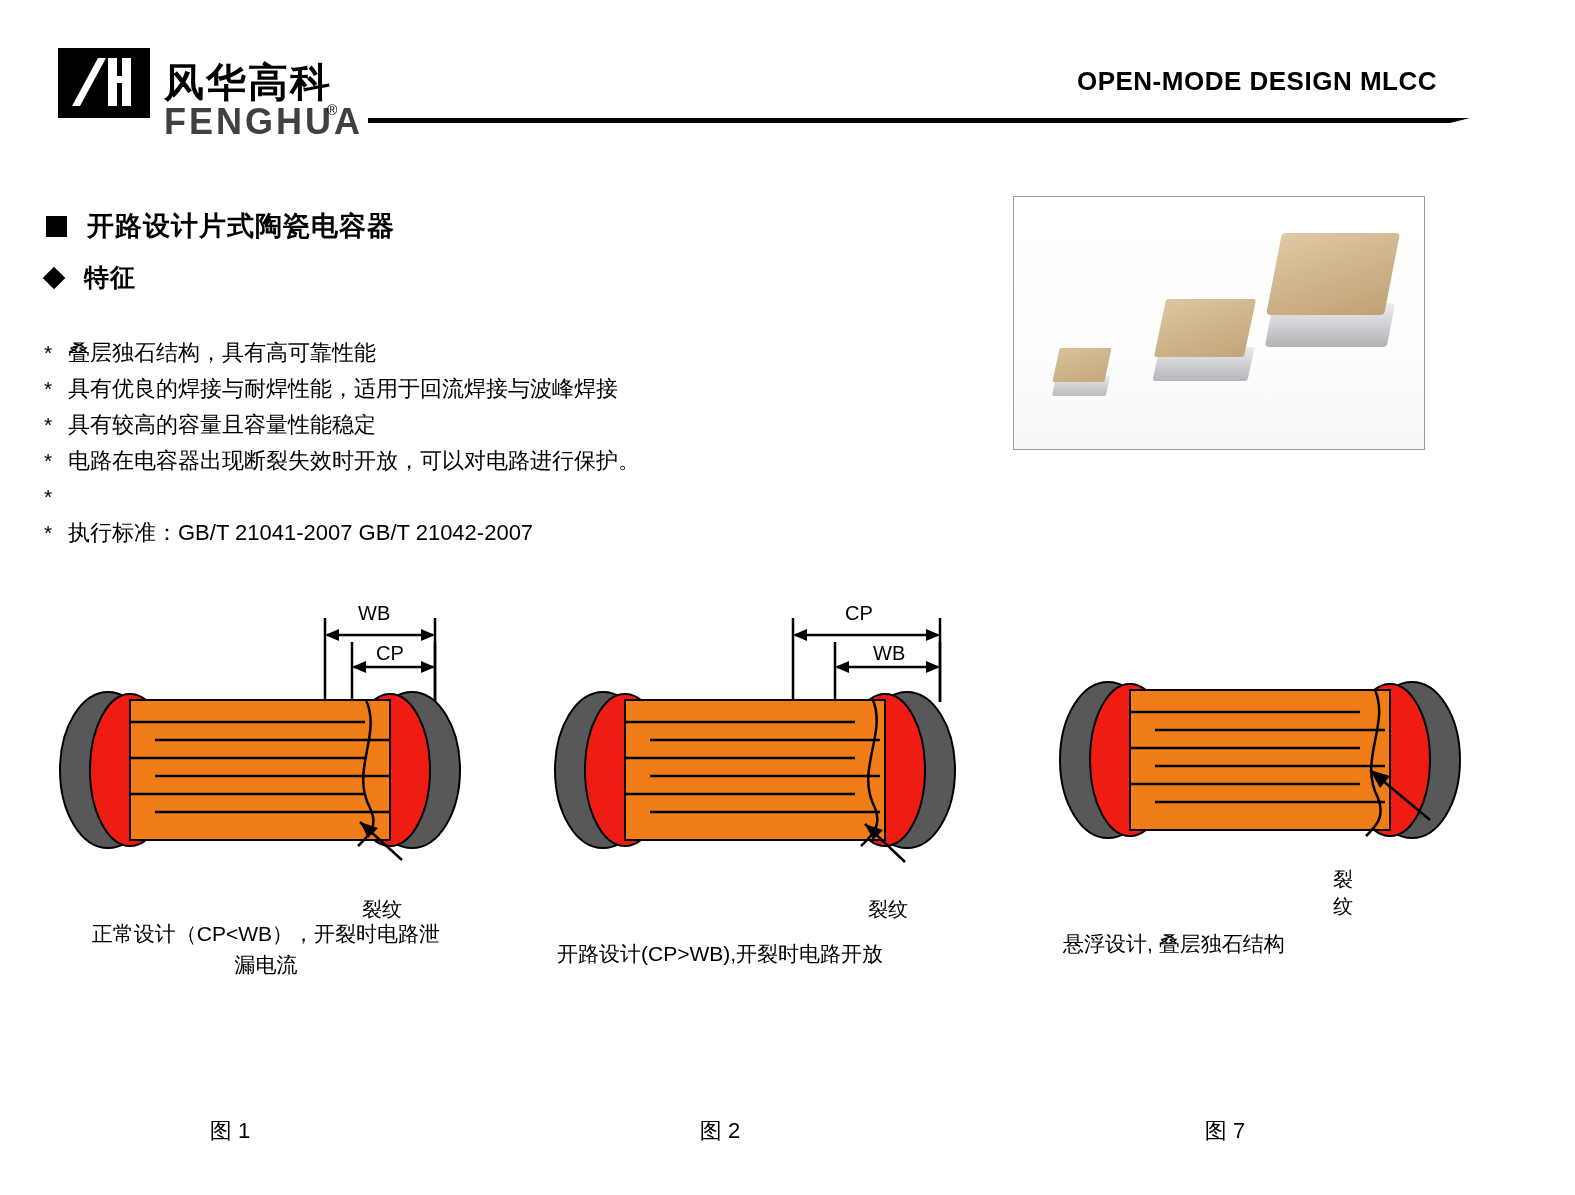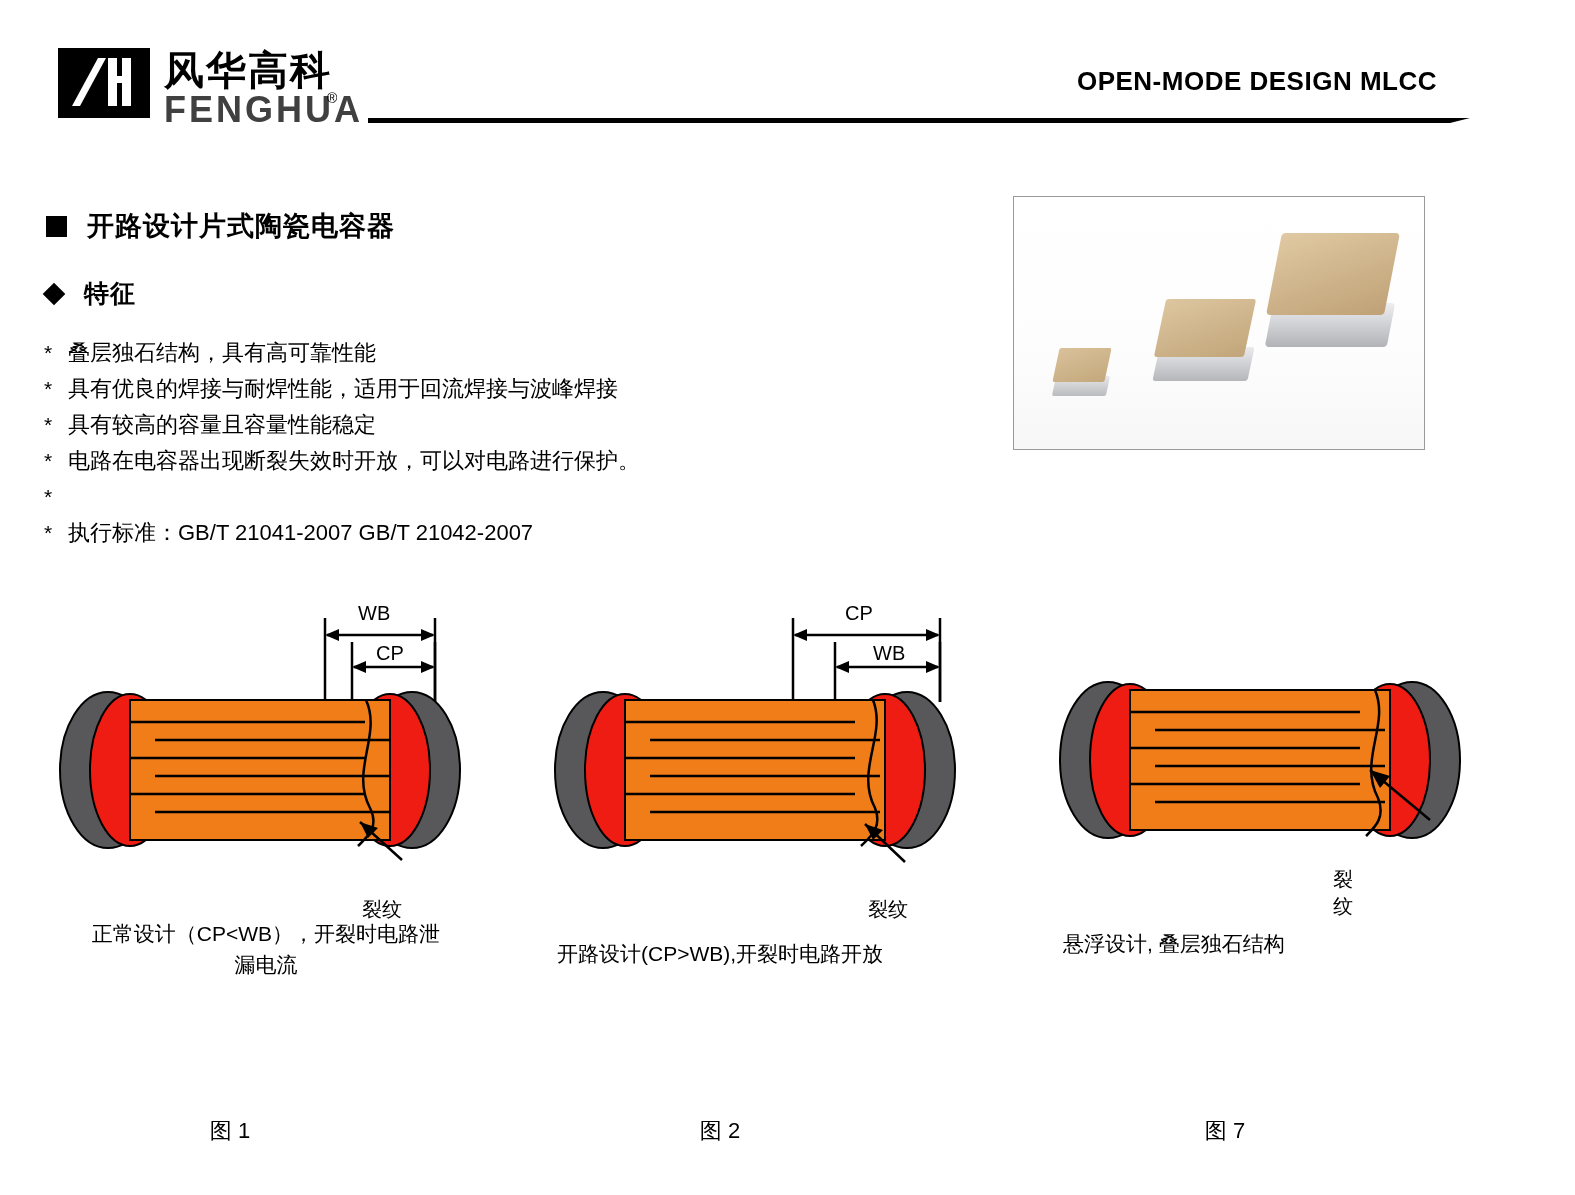--- a/index.html
+++ b/index.html
@@ -31,20 +31,21 @@
   }
   .logo-mark {
     width: 92px;
     height: 70px;
     background: #000;
     position: relative;
     margin-right: 14px;
   }
   .logo-text {
     position: relative;
+    margin-top: 12px;
   }
   .logo-cn {
     font-size: 40px;
     font-weight: bold;
     letter-spacing: 2px;
     line-height: 44px;
     color: #000;
   }
   .logo-en {
     font-size: 36px;
@@ -94,21 +95,21 @@
     background: #000;
     margin-right: 20px;
   }
   .section-title-text {
     font-size: 27px;
     font-weight: bold;
     letter-spacing: 1px;
   }
   .sub-title {
     position: absolute;
-    left: 46px; top: 277px;
+    left: 46px; top: 261px;
     display: flex;
     align-items: center;
   }
   .diamond-bullet {
     width: 16px; height: 16px;
     background: #000;
     transform: rotate(45deg);
     margin-right: 22px;
   }
   .sub-title-text {

